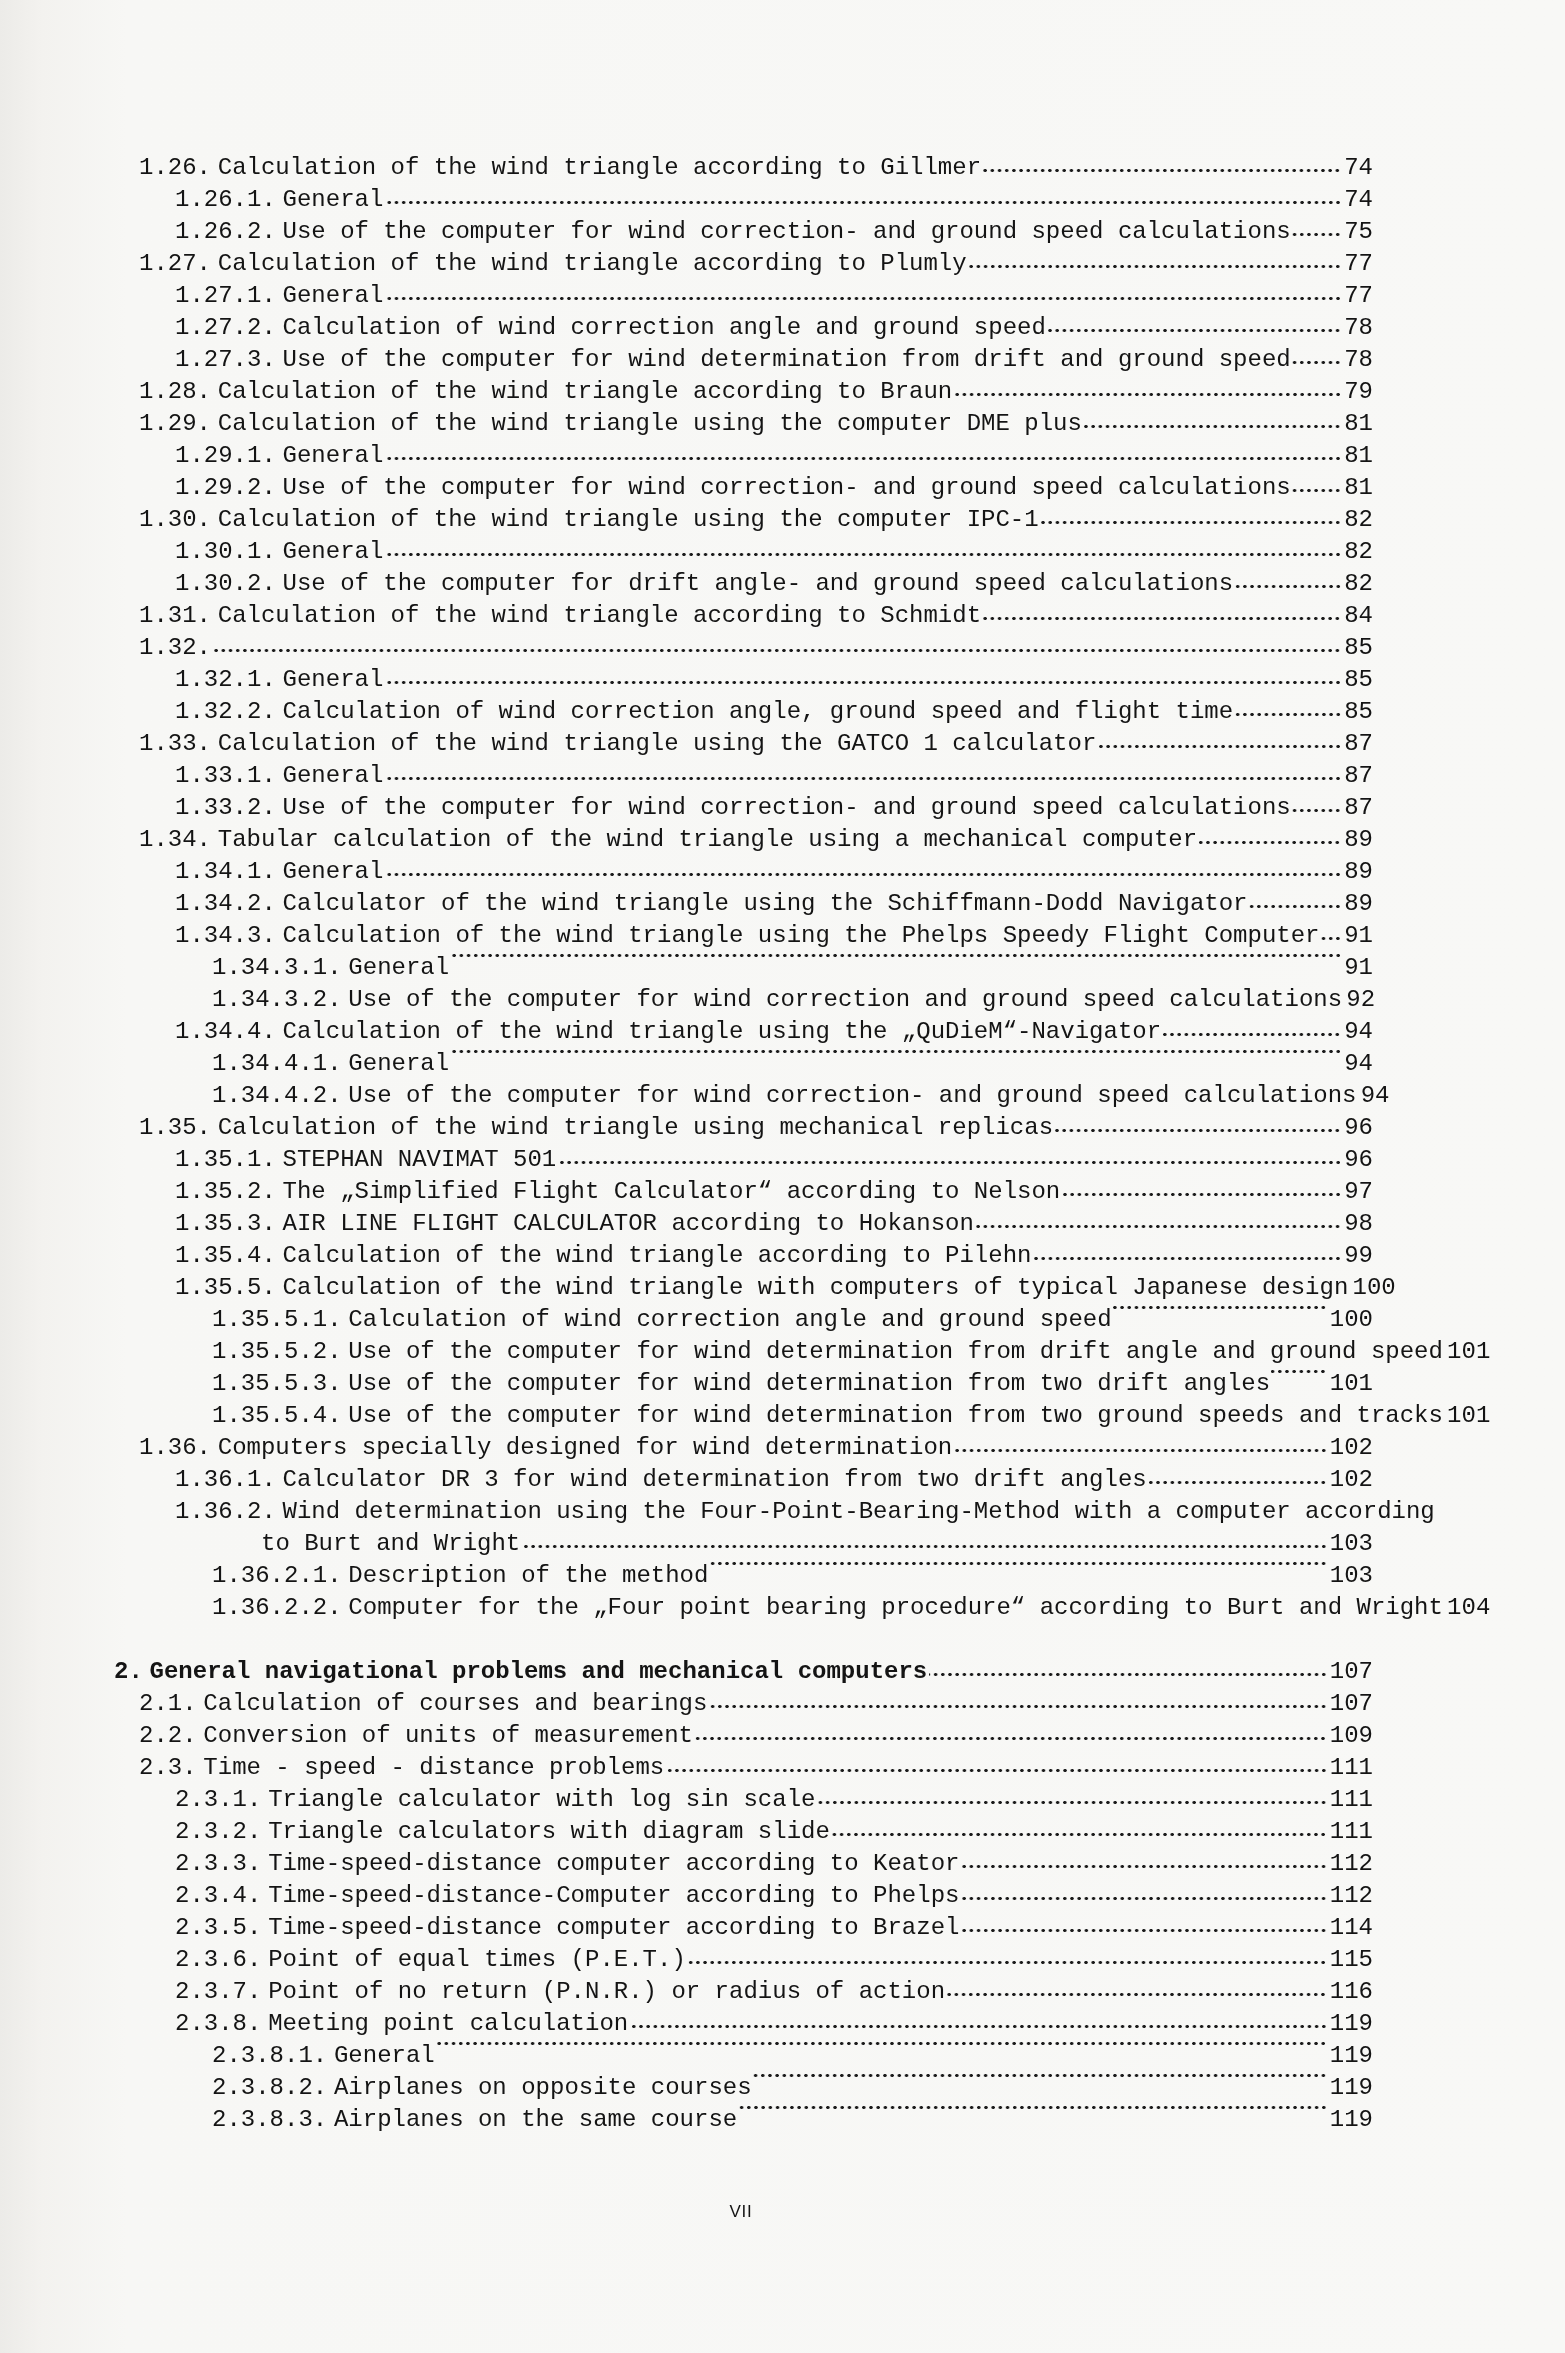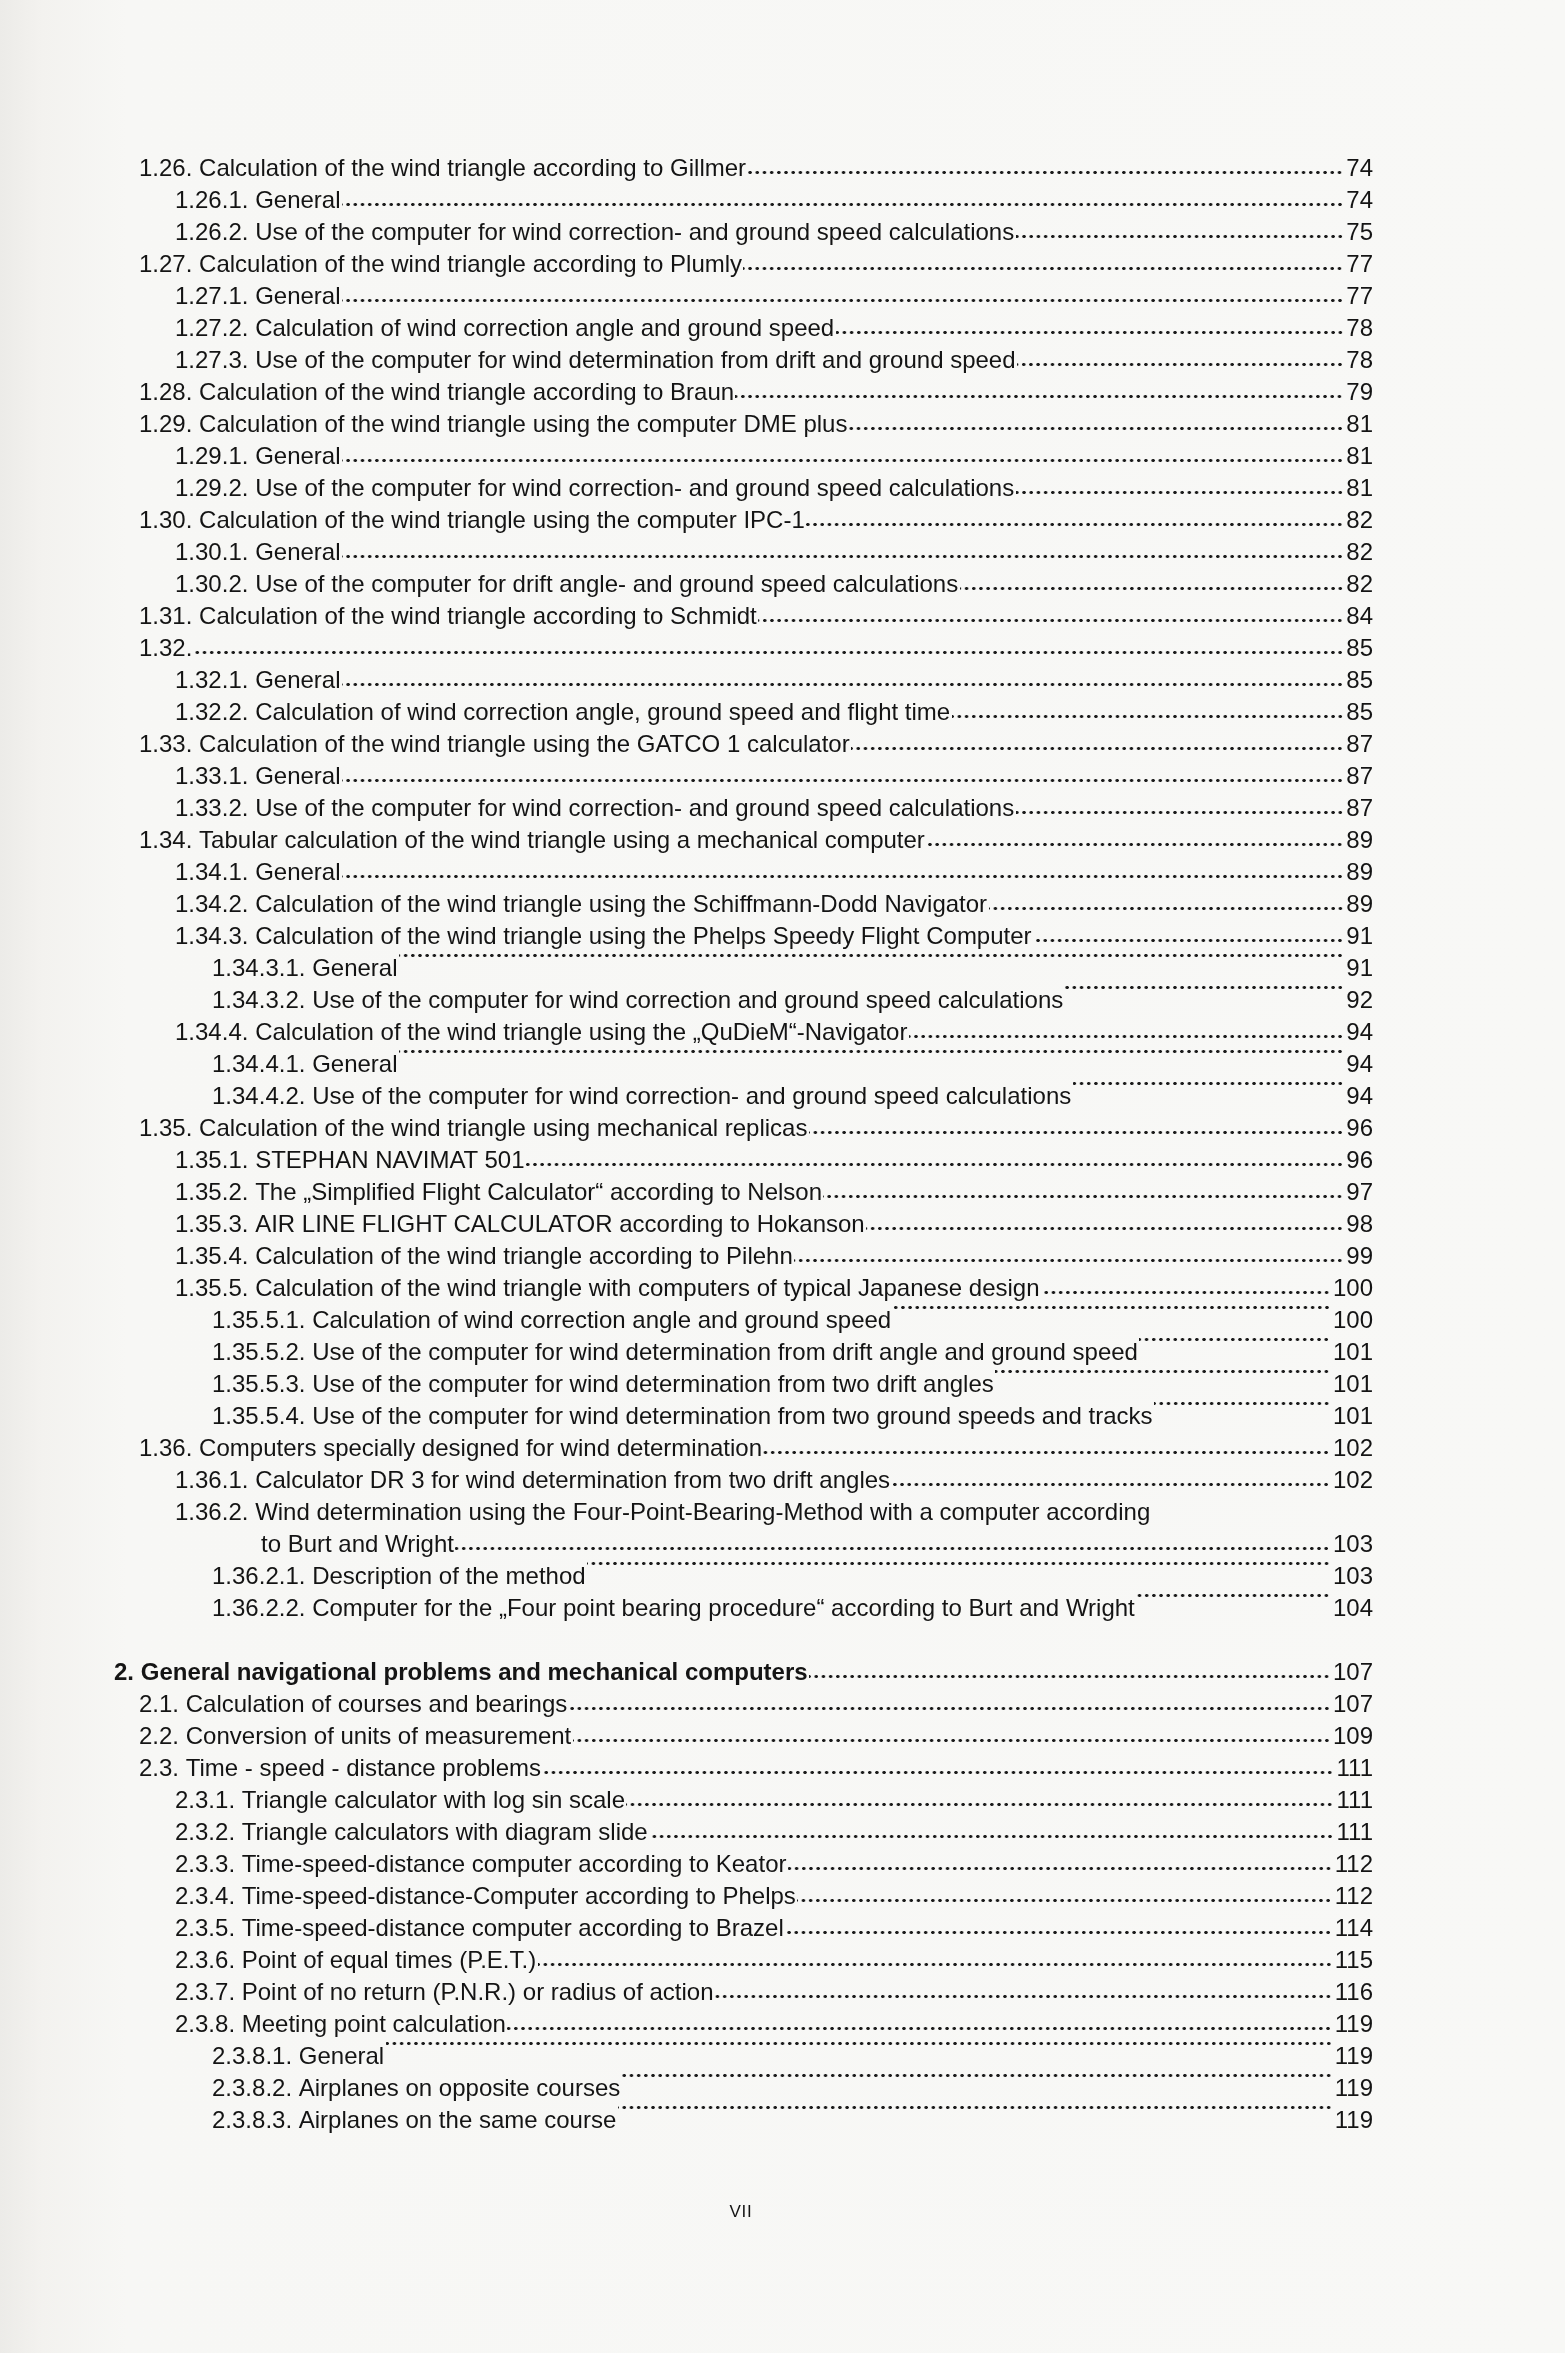--- a/index.html
+++ b/index.html
@@ -13,20 +13,21 @@
       position: relative;
       overflow: hidden;
       font-family: "Liberation Sans", sans-serif;
       color: #141414;
     }
     #toc {
       position: absolute;
       left: 0;
       top: 152px;
       width: 1566px;
+      font-family: Liberation Mono, monospace;
     }
     .entry {
       position: relative;
       height: 32px;
       font-size: 24px;
       line-height: 32px;
       white-space: nowrap;
     }
     .entry .row {
       position: absolute;
@@ -258,21 +259,21 @@
       <div class="row">
         <span class="num">1.34.1.</span>
         <span class="title">General</span>
         <span class="leader"></span>
         <span class="page">89</span>
       </div>
     </div>
     <div class="entry lvl2">
       <div class="row">
         <span class="num">1.34.2.</span>
-        <span class="title">Calculation of the wind triangle using the Schiffmann-Dodd Navigator</span>
+        <span class="title">Calculator of the wind triangle using the Schiffmann-Dodd Navigator</span>
         <span class="leader"></span>
         <span class="page">89</span>
       </div>
     </div>
     <div class="entry lvl2">
       <div class="row">
         <span class="num">1.34.3.</span>
         <span class="title">Calculation of the wind triangle using the Phelps Speedy Flight Computer</span>
         <span class="leader"></span>
         <span class="page">91</span>

